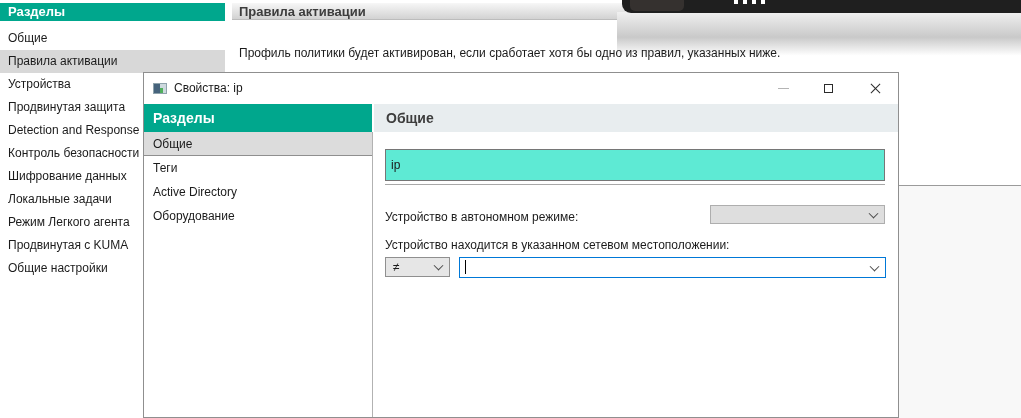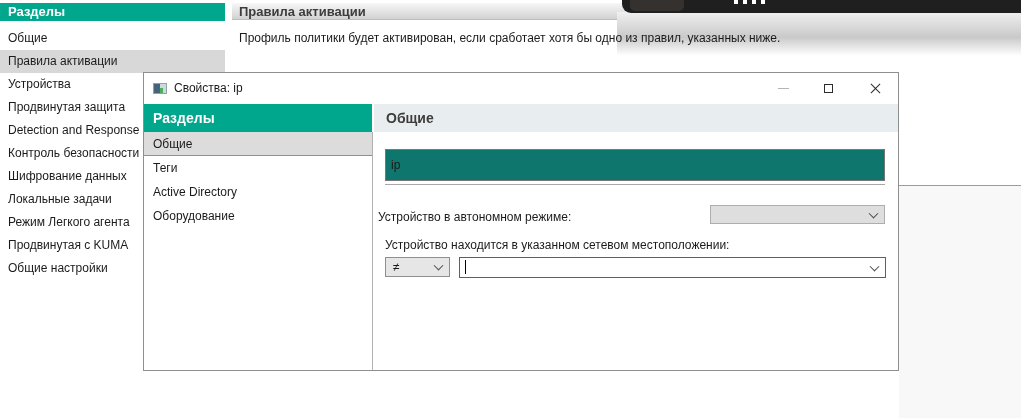--- a/index.html
+++ b/index.html
@@ -8,35 +8,35 @@
 
   
   .bg-side-header{position:absolute;left:0;top:3px;width:225px;height:18px;background:#00a78d;
     color:#fff;font-weight:bold;font-size:13px;line-height:18px;padding-left:8px;box-sizing:border-box;z-index:1;}
   .bg-side-list{position:absolute;left:0;top:27px;width:225px;z-index:1;}
   .bg-item{height:23px;line-height:23px;padding-left:8px;font-size:12px;color:#1b1b1b;white-space:nowrap;cursor:default;}
   .bg-item.selected{background:#d8d8d8;}
   .bg-main-header{position:absolute;left:232px;top:3px;width:789px;height:17px;
     background:linear-gradient(#f7f7f7,#d2d2d2);border-bottom:1px solid #bcbcbc;
     font-weight:bold;font-size:13px;color:#3d3d3d;line-height:17px;padding-left:7px;box-sizing:border-box;z-index:1;}
-  .bg-desc{position:absolute;left:239px;top:31px;font-size:12px;color:#1b1b1b;white-space:nowrap;z-index:3;}
+  .bg-desc{position:absolute;left:239px;top:46px;font-size:12px;color:#1b1b1b;white-space:nowrap;z-index:3;}
   .tr-gradient{position:absolute;left:617px;top:12px;width:404px;height:56px;
     background:linear-gradient(#f0f0f0 0%,#c9c9c9 45%,#ffffff 78%);z-index:2;}
   .hline{position:absolute;left:899px;top:185px;width:122px;height:1px;background:#9b9b9b;z-index:3;}
   .below-line{position:absolute;left:899px;top:186px;width:122px;height:232px;background:#f8f8f8;z-index:2;}
 
   
   .dark-bar{position:absolute;left:622px;top:0;width:399px;height:13px;background:#1f1f1f;
     border-radius:0 0 0 9px;z-index:6;}
   .dark-segment{position:absolute;left:8px;top:0;width:54px;height:11px;background:#35312f;border-radius:0 0 5px 5px;}
   .grip{position:absolute;left:112px;top:0;height:4px;display:flex;gap:5px;}
   .grip i{display:block;width:4px;height:4px;background:#fff;}
 
   
-  .dialog{position:absolute;left:143px;top:72px;width:756px;height:299px;background:#fff;
+  .dialog{position:absolute;left:143px;top:72px;width:756px;height:346px;background:#fff;
     border:1px solid #8f8f8f;box-sizing:border-box;z-index:10;}
   .titlebar{position:absolute;left:0;top:0;width:100%;height:31px;background:#fff;}
   .win-icon{position:absolute;left:9px;top:10px;width:14px;height:11px;background:#cdd9de;border:1px solid #8fa3ac;box-sizing:border-box;}
   .win-icon .l{position:absolute;left:0;top:0;width:6px;height:9px;background:#46637c;}
   .win-icon .g{position:absolute;left:6px;top:4px;width:3px;height:5px;background:#4fae5c;}
   .dlg-title{position:absolute;left:30px;top:0;line-height:31px;font-size:12px;color:#1a1a1a;white-space:nowrap;}
   .winbtn{position:absolute;top:0;width:46px;height:31px;}
   .winbtn.min{right:92px;} .winbtn.max{right:46px;} .winbtn.close{right:0;}
   .glyph-min{position:absolute;left:18px;top:15px;width:11px;height:1px;background:#b4b4b4;}
   .glyph-max{position:absolute;left:18px;top:11px;width:9px;height:9px;border:1px solid #2b2b2b;box-sizing:border-box;}
@@ -46,24 +46,24 @@
   .dlg-side-header{position:absolute;left:0;top:31px;width:228px;height:28px;background:#00a78d;
     color:#fff;font-weight:bold;font-size:14px;line-height:28px;padding-left:9px;box-sizing:border-box;}
   .dlg-main-header{position:absolute;left:230px;top:31px;right:0;height:28px;background:#e8edef;
     color:#3d3d3d;font-weight:bold;font-size:14px;line-height:28px;padding-left:12px;}
   .dlg-vdiv{position:absolute;left:228px;top:59px;width:1px;bottom:0;background:#b2b2b2;}
   .dlg-side-list{position:absolute;left:0;top:59px;width:228px;}
   .dlg-item{height:24px;line-height:24px;padding-left:9px;font-size:12px;color:#1b1b1b;white-space:nowrap;cursor:default;box-sizing:border-box;}
   .dlg-item.selected{background:#dcdcdc;border-bottom:1px solid #8f8f8f;}
 
   .name-input{position:absolute;left:241px;top:76px;width:500px;height:23px;border:1px solid #767676;
-    font-size:12px;padding:15px 5px;box-sizing:border-box;color:#1a1a1a;font-family:"Liberation Sans",sans-serif;outline:none;background:#0f766e;}
+    font-size:12px;padding:15px 5px;box-sizing:border-box;color:#1a1a1a;font-family:"Liberation Sans",sans-serif;outline:none;background:#5eead4;}
   .form-divider{position:absolute;left:241px;top:111px;width:500px;height:1px;background:#a8a8a8;}
   .lbl{position:absolute;font-size:12px;color:#1b1b1b;white-space:nowrap;}
-  .lbl1{left:234px;top:137px;} .lbl2{left:241px;top:165px;}
+  .lbl1{left:241px;top:137px;} .lbl2{left:241px;top:165px;}
   .sel-disabled{position:absolute;left:566px;top:132px;width:175px;height:19px;background:#dedede;border:1px solid #aeaeae;box-sizing:border-box;}
   .op-select{position:absolute;left:241px;top:184px;width:65px;height:20px;background:#e6e6e6;border:1px solid #8f8f8f;
     box-sizing:border-box;font-size:12px;color:#1b1b1b;line-height:18px;padding-left:7px;}
   .combo{position:absolute;left:315px;top:184px;width:427px;height:21px;background:#fff;border:1px solid #0078d7;box-sizing:border-box;}
   .caret{position:absolute;left:5px;top:2px;width:1px;height:14px;background:#000;}
   .chev{position:absolute;right:7px;top:50%;width:6px;height:6px;border-right:1px solid #4a4a4a;border-bottom:1px solid #4a4a4a;
     transform:translateY(-70%) rotate(45deg);}
 </style>
 </head>
 <body>

